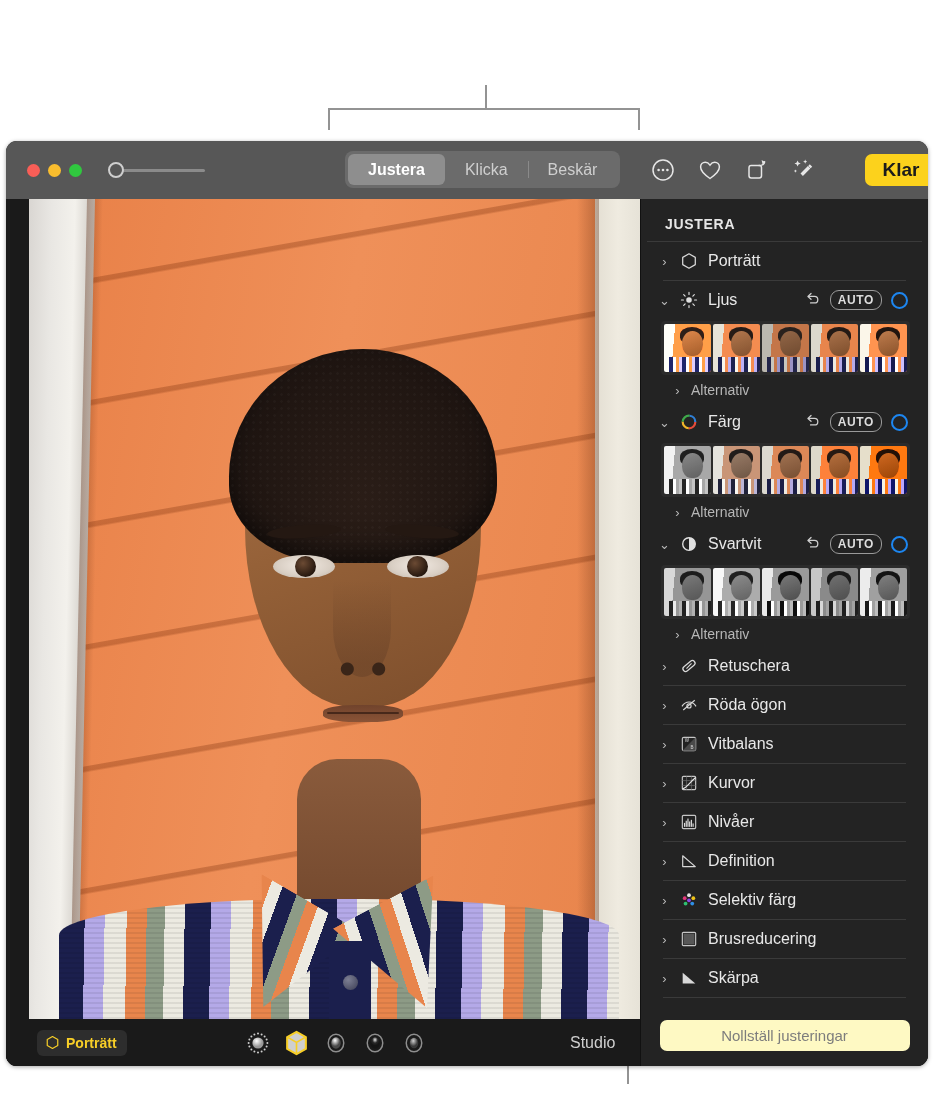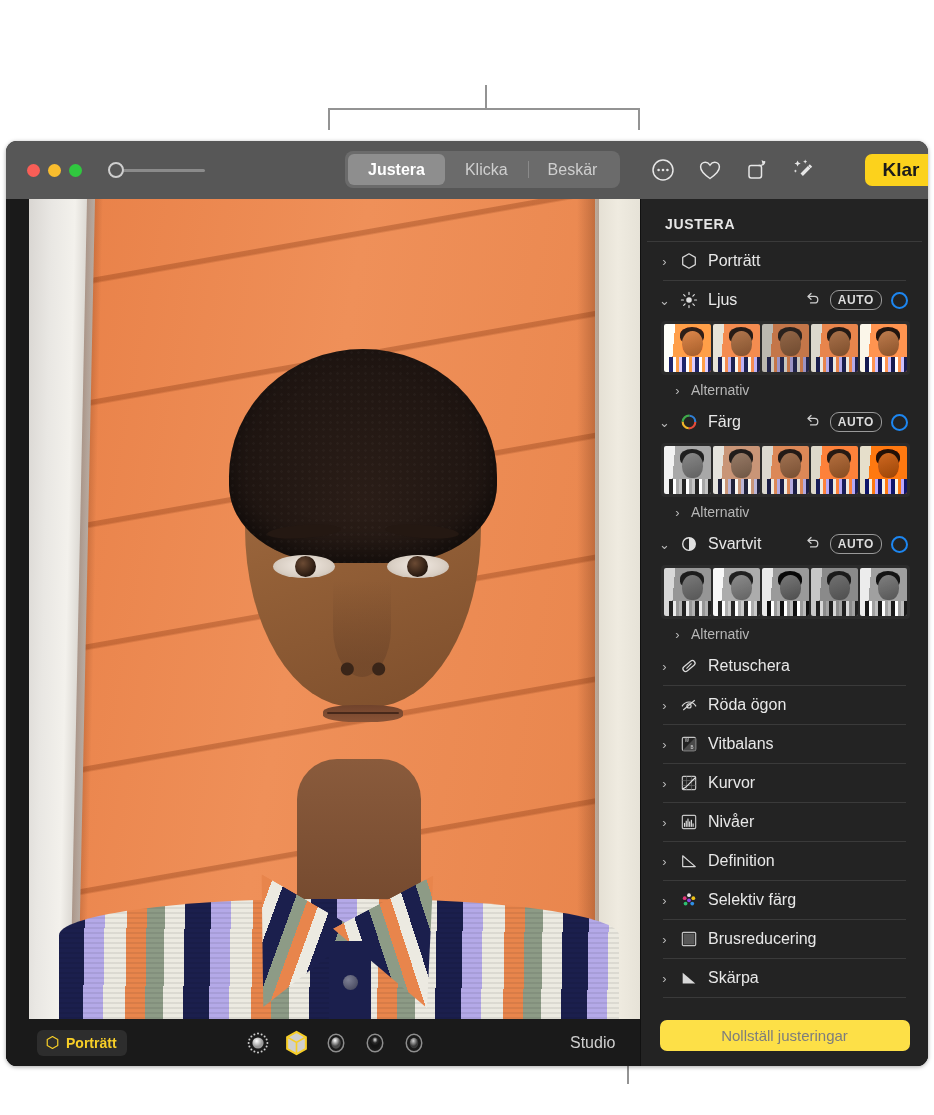--- a/index.html
+++ b/index.html
@@ -320,21 +320,21 @@
   }
 
   .sub-row {
     display: flex; align-items: center; gap: 8px;
     height: 26px; padding-left: 15px;
   }
   .sub-label { font-size: 14px; color: #b6b6b6; }
 
   .panel-footer { height: 62px; display: flex; align-items: center; justify-content: center; }
   .reset-btn {
-    width: 250px; height: 31px; border-radius: 7px; background: #fde047;
+    width: 250px; height: 31px; border-radius: 7px; background: #fef9c3;
     color: #7d7d7d; font-size: 15px;
     display: flex; align-items: center; justify-content: center;
   }
 </style>
 </head>
 <body>
 
 <div id="root">
 
   <div class="callout-stem-top"></div>

